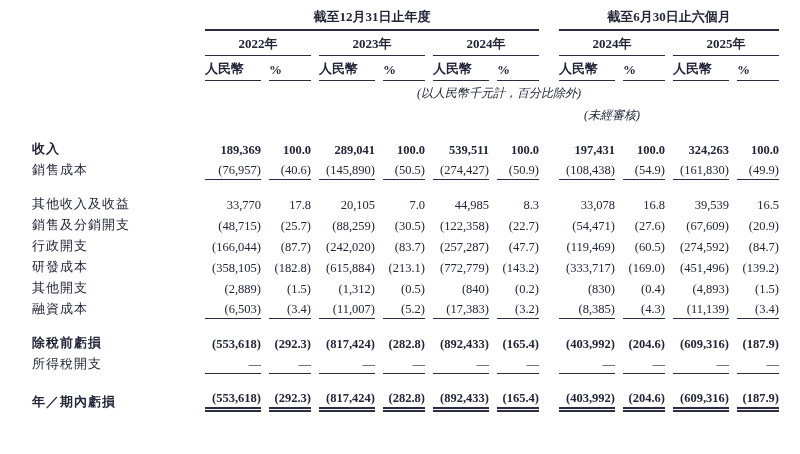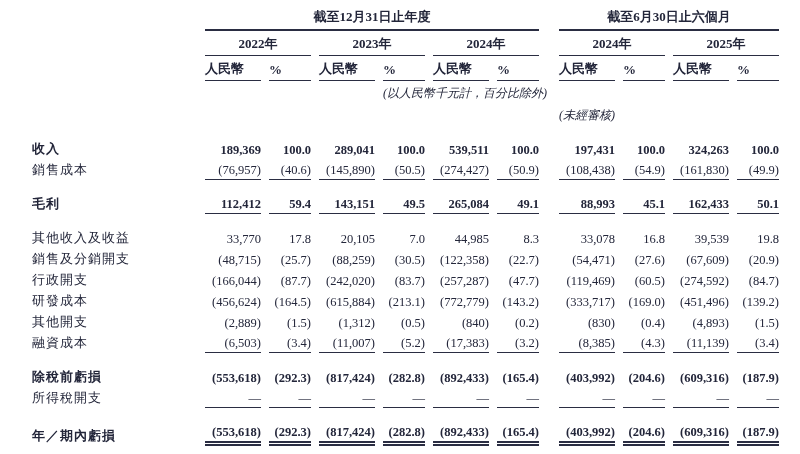--- a/index.html
+++ b/index.html
@@ -40,21 +40,21 @@
     border-bottom: 2.5px solid #2a2d42; padding-bottom: 3px; font-size: 13px;
   }
   .yr {
     text-align: center; font-weight: bold;
     border-bottom: 1.5px solid #2a2d42; padding: 4px 0 2px 0; font-size: 13px;
   }
   .ch {
     text-align: left; font-weight: bold;
     border-bottom: 1.5px solid #2a2d42; padding: 4px 0 2px 0; font-size: 13px;
   }
-  .note { font-style: italic; white-space: nowrap; font-size: 12px; padding-top: 4px; }
+  .note { font-style: italic; text-align: center; white-space: nowrap; font-size: 12px; padding-top: 4px; }
   .gapcol { padding: 0; }
   tr.sp > td { padding-top: 15px; }
   tr.sp2 > td { padding-top: 17px; }
 </style>
 </head>
 <body>
 
 <div class="page">
   <table class="fin">
     <colgroup>
@@ -142,48 +142,34 @@
           <td class="num u">(40.6)</td>
           <td class="num u">(145,890)</td>
           <td class="num u">(50.5)</td>
           <td class="num u">(274,427)</td>
           <td class="num u">(50.9)</td>
           <td class="gapcol"></td>
           <td class="num u">(108,438)</td>
           <td class="num u">(54.9)</td>
           <td class="num u">(161,830)</td>
           <td class="num u">(49.9)</td>
-        </tr>
-        <tr class="sp">
-          <td class="lbl b">毛利</td>
-          <td class="num b u">112,412</td>
-          <td class="num b u">59.4</td>
-          <td class="num b u">143,151</td>
-          <td class="num b u">49.5</td>
-          <td class="num b u">265,084</td>
-          <td class="num b u">49.1</td>
-          <td class="gapcol"></td>
-          <td class="num b u">88,993</td>
-          <td class="num b u">45.1</td>
-          <td class="num b u">162,433</td>
-          <td class="num b u">50.1</td>
         </tr>
         <tr class="sp">
           <td class="lbl">其他收入及收益</td>
           <td class="num">33,770</td>
           <td class="num">17.8</td>
           <td class="num">20,105</td>
           <td class="num">7.0</td>
           <td class="num">44,985</td>
           <td class="num">8.3</td>
           <td class="gapcol"></td>
           <td class="num">33,078</td>
           <td class="num">16.8</td>
           <td class="num">39,539</td>
-          <td class="num">19.8</td>
+          <td class="num">16.5</td>
         </tr>
         <tr>
           <td class="lbl">銷售及分銷開支</td>
           <td class="num">(48,715)</td>
           <td class="num">(25.7)</td>
           <td class="num">(88,259)</td>
           <td class="num">(30.5)</td>
           <td class="num">(122,358)</td>
           <td class="num">(22.7)</td>
           <td class="gapcol"></td>
@@ -201,22 +187,22 @@
           <td class="num">(257,287)</td>
           <td class="num">(47.7)</td>
           <td class="gapcol"></td>
           <td class="num">(119,469)</td>
           <td class="num">(60.5)</td>
           <td class="num">(274,592)</td>
           <td class="num">(84.7)</td>
         </tr>
         <tr>
           <td class="lbl">研發成本</td>
-          <td class="num">(456,624)</td>
-          <td class="num">(164.5)</td>
+          <td class="num">(358,105)</td>
+          <td class="num">(182.8)</td>
           <td class="num">(615,884)</td>
           <td class="num">(213.1)</td>
           <td class="num">(772,779)</td>
           <td class="num">(143.2)</td>
           <td class="gapcol"></td>
           <td class="num">(333,717)</td>
           <td class="num">(169.0)</td>
           <td class="num">(451,496)</td>
           <td class="num">(139.2)</td>
         </tr>

